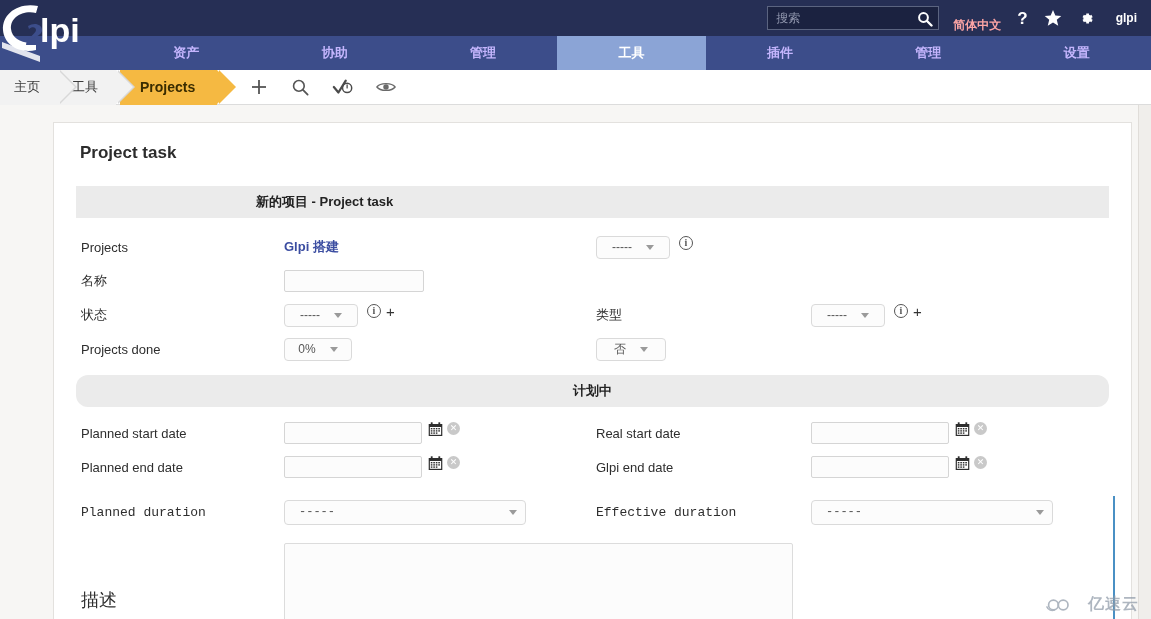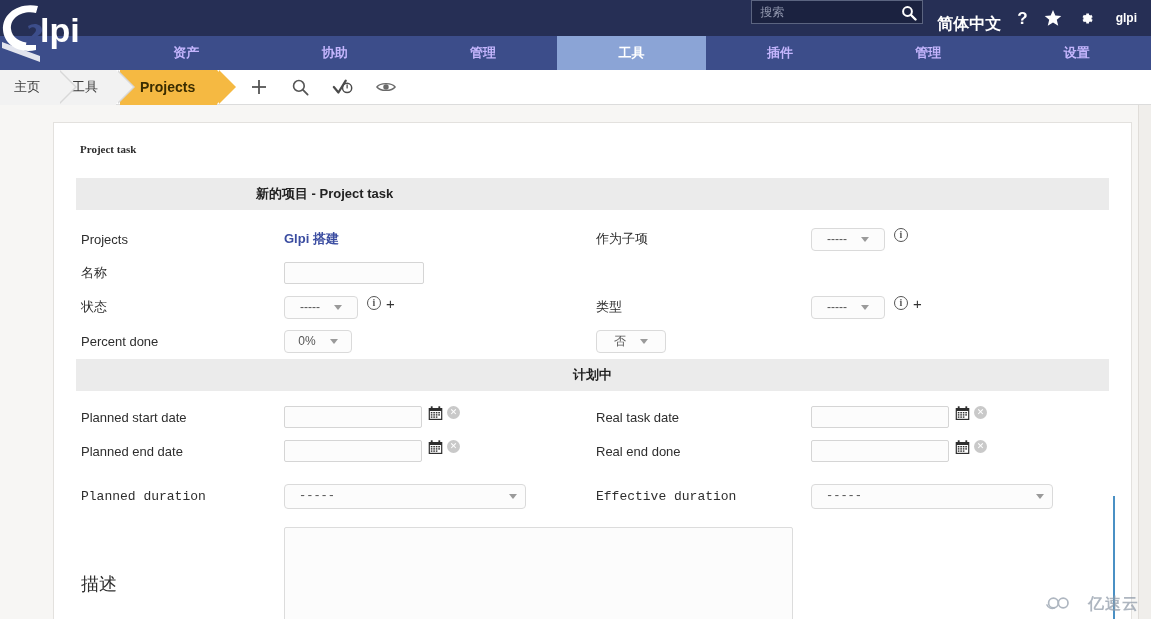--- a/index.html
+++ b/index.html
@@ -10,20 +10,21 @@
     background: #f7f6f4;
     font-family: "Liberation Sans", "DejaVu Sans", sans-serif;
   }
 
   
   .topbar {
     position: relative;
     height: 36px;
     background: #262f55;
     display: flex;
+    align-items: center;
     justify-content: flex-end;
   }
   .logo-area {
     position: absolute;
     left: 0; top: 0;
     width: 112px; height: 70px;
     z-index: 5;
     overflow: hidden;
   }
   .logo-svg { display: block; }
@@ -47,22 +48,22 @@
   }
   .search-wrap input::placeholder { color: #9096ad; }
   .search-icon-btn {
     position: absolute; right: 4px; top: 3px;
     width: 18px; height: 18px;
     display: flex; align-items: center; justify-content: center;
     cursor: pointer;
   }
 
   .topbar-link {
-    color: #ffffff;
-    font-size: 16px;
+    color: #fca5a5;
+    font-size: 12px;
     font-weight: bold;
     text-decoration: none;
     margin-right: 16px;
     white-space: nowrap;
     margin-top: 14px;
   }
   .topbar-icon {
     color: #ffffff;
     margin-right: 16px;
     display: flex;
@@ -179,25 +180,24 @@
   .card {
     position: absolute;
     left: 53px; top: 17px;
     width: 1079px;
     height: 560px;
     background: #ffffff;
     border: 1px solid #e3e1de;
     border-bottom: none;
   }
   .card-title {
-    font-size: 11px;
+    font-size: 17px;
     font-weight: bold;
     color: #2c2c2c;
     padding: 20px 0 0 26px;
-    font-family: Liberation Serif, serif;
   }
 
   .form-area { padding: 0 22px 0 22px; margin-top: 23px; }
 
   .section-header {
     background: #ebebeb;
     height: 32px;
     display: flex;
     align-items: center;
     font-size: 13px;
@@ -360,21 +360,21 @@
     background: #f0eeeb;
     border-left: 1px solid #e0ddd9;
     cursor: pointer;
   }
 
   
   .watermark {
     position: absolute;
     right: 12px; bottom: 4px;
     display: flex;
-    align-items: flex-start;
+    align-items: center;
     gap: 16px;
     opacity: 0.72;
     pointer-events: none;
   }
   .wm-text {
     font-size: 16px;
     font-weight: bold;
     color: #8f9aa8;
     letter-spacing: 1px;
   }
@@ -481,21 +481,20 @@
       <div class="section-header sh-new">新的项目 - Project task</div>
 
       <div class="form-row" style="margin-top:12px;">
         <div class="cell">
           <div class="cell-label">Projects</div>
           <div class="cell-field">
             <a class="link-blue">Glpi 搭建</a>
           </div>
         </div>
         <div class="cell">
-          <div class="cell-label right-col">作为子项</div>
           <div class="cell-field">
             <div class="select-box sel-small">
               <span class="sel-text">-----</span>
               <span class="caret"></span>
             </div>
             <span class="info-icon">i</span>
           </div>
         </div>
       </div>
 
@@ -532,39 +531,39 @@
               <span class="caret"></span>
             </div>
             <span class="info-icon">i</span>
             <span class="plus-icon">+</span>
           </div>
         </div>
       </div>
 
       <div class="form-row">
         <div class="cell">
-          <div class="cell-label">Percent done</div>
+          <div class="cell-label">Projects done</div>
           <div class="cell-field">
             <div class="select-box sel-percent">
               <span class="sel-text">0%</span>
               <span class="caret"></span>
             </div>
           </div>
         </div>
         <div class="cell">
           <div class="cell-field">
             <div class="select-box sel-milestone">
               <span class="sel-text">否</span>
               <span class="caret"></span>
             </div>
           </div>
         </div>
       </div>
 
-      <div class="section-header sh-plan" style="margin-top:1px;">计划中</div>
+      <div class="section-header sh-plan" style="margin-top:9px;border-radius:12px;">计划中</div>
 
       <div class="form-row" style="margin-top:9px;">
         <div class="cell">
           <div class="cell-label">Planned start date</div>
           <div class="cell-field">
             <input class="txt-input date" type="text" value="" style="">
             <span class="cal-icon">
               <svg width="15" height="15" viewBox="0 0 15 15">
                 <rect x="0.7" y="2" width="13.6" height="12" fill="#2f2f2f"></rect>
                 <rect x="1.9" y="5" width="11.2" height="7.8" fill="#ffffff"></rect>
@@ -582,21 +581,21 @@
                   <rect x="2.8" y="10.4" width="1.6" height="1.4"></rect>
                     <rect x="5.3" y="10.4" width="1.6" height="1.4"></rect>
                   <rect x="7.8" y="10.4" width="1.6" height="1.4"></rect>
                 </g>
               </svg>
             </span>
             <span class="clear-btn">✕</span>
           </div>
         </div>
         <div class="cell">
-          <div class="cell-label right-col">Real task date</div>
+          <div class="cell-label right-col">Real start date</div>
           <div class="cell-field">
             <input class="txt-input date" type="text" value="" style="">
             <span class="cal-icon">
               <svg width="15" height="15" viewBox="0 0 15 15">
                 <rect x="0.7" y="2" width="13.6" height="12" fill="#2f2f2f"></rect>
                 <rect x="1.9" y="5" width="11.2" height="7.8" fill="#ffffff"></rect>
                 <rect x="2.8" y="0.3" width="1.8" height="3" fill="#2f2f2f"></rect>
                 <rect x="10.4" y="0.3" width="1.8" height="3" fill="#2f2f2f"></rect>
                 <g fill="#2f2f2f">
                   <rect x="2.8" y="6" width="1.6" height="1.4"></rect>
@@ -641,21 +640,21 @@
                   <rect x="2.8" y="10.4" width="1.6" height="1.4"></rect>
                     <rect x="5.3" y="10.4" width="1.6" height="1.4"></rect>
                   <rect x="7.8" y="10.4" width="1.6" height="1.4"></rect>
                 </g>
               </svg>
             </span>
             <span class="clear-btn">✕</span>
           </div>
         </div>
         <div class="cell">
-          <div class="cell-label right-col">Real end done</div>
+          <div class="cell-label right-col">Glpi end date</div>
           <div class="cell-field">
             <input class="txt-input date" type="text" value="" style="">
             <span class="cal-icon">
               <svg width="15" height="15" viewBox="0 0 15 15">
                 <rect x="0.7" y="2" width="13.6" height="12" fill="#2f2f2f"></rect>
                 <rect x="1.9" y="5" width="11.2" height="7.8" fill="#ffffff"></rect>
                 <rect x="2.8" y="0.3" width="1.8" height="3" fill="#2f2f2f"></rect>
                 <rect x="10.4" y="0.3" width="1.8" height="3" fill="#2f2f2f"></rect>
                 <g fill="#2f2f2f">
                   <rect x="2.8" y="6" width="1.6" height="1.4"></rect>

